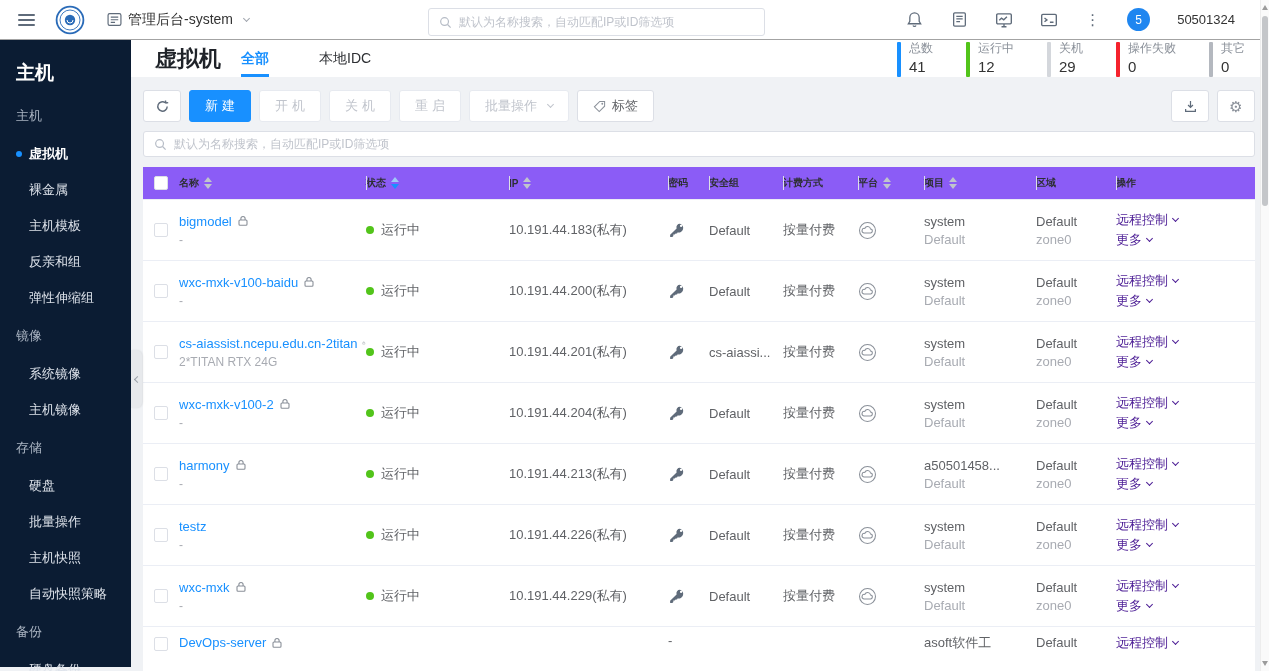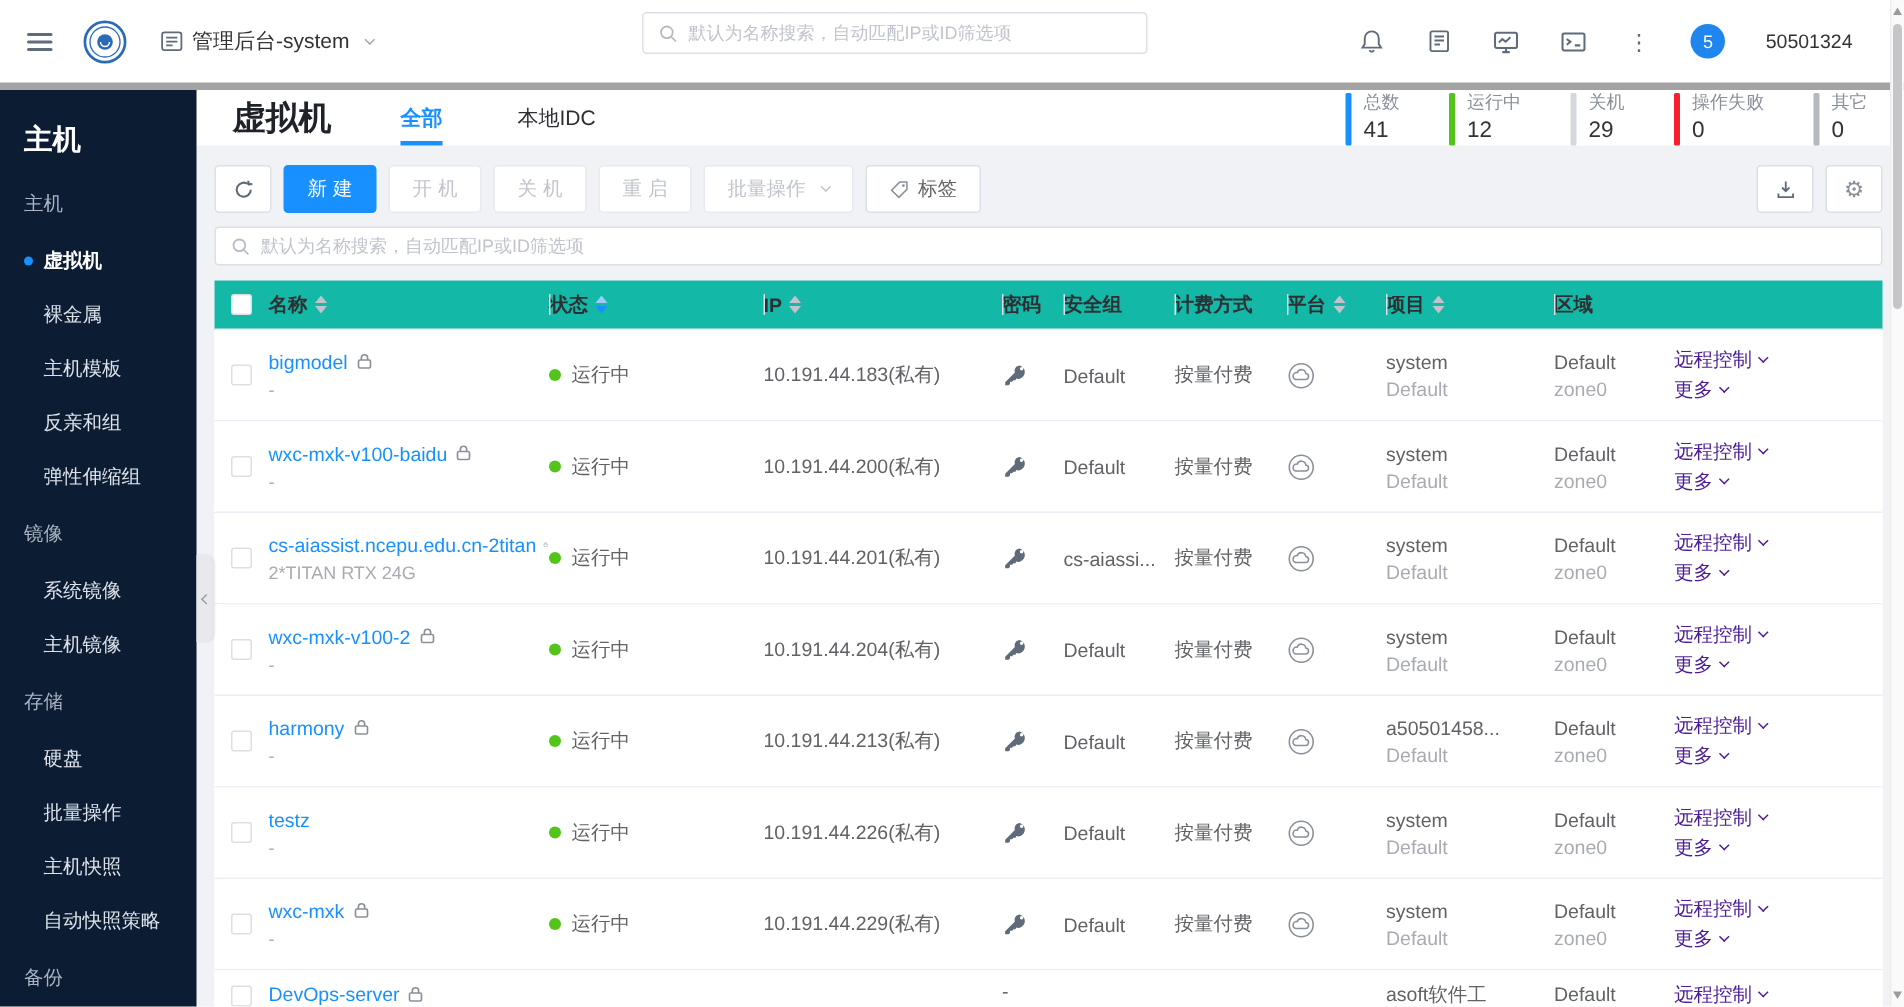--- a/index.html
+++ b/index.html
@@ -3,21 +3,21 @@
 <meta charset="utf-8">
 <style>
   * { box-sizing: border-box; }
   html,body { margin:0; padding:0; }
   body {
     width:1269px; height:671px; overflow:hidden; position:relative;
     font-family:"Liberation Sans","DejaVu Sans",sans-serif;
     background:#f0f2f5; font-size:13px; color:#606266;
   }
   
-  .topbar { height:60px; background:#fff; border-bottom:5px solid #a3a3a3;
+  .topbar { height:40px; background:#fff; border-bottom:1px solid #a3a3a3;
     display:flex; align-items:center; padding:0 18px; position:relative; z-index:6; }
   .hamburger { width:17px; display:flex; flex-direction:column; gap:3px; cursor:pointer; }
   .hamburger i { height:2px; background:#5f6b7a; border-radius:1px; }
   .logo { margin-left:20px; width:30px; height:30px; }
   .ws { display:flex; align-items:center; gap:6px; margin-left:22px; color:#333; font-size:14px; cursor:pointer; }
   .top-search { position:absolute; left:428px; top:8px; width:337px; height:28px;
     border:1px solid #dcdfe6; border-radius:3px; background:#fff;
     display:flex; align-items:center; gap:7px; padding:0 10px; color:#c0c4cc; font-size:12px; }
   .top-right { margin-left:auto; display:flex; align-items:center; gap:27px; padding-right:16px; }
   .tb-icon { width:18px; height:18px; display:flex; align-items:center; justify-content:center; cursor:pointer; color:#5f6b7a; }
@@ -36,21 +36,21 @@
   .nav-item.active::before { content:''; position:absolute; left:16px; top:50%; transform:translateY(-50%);
     width:6px; height:6px; border-radius:50%; background:#1890ff; }
   .flap { position:absolute; right:-11px; top:310px; width:11px; height:58px; background:#e7e9ec;
     border-radius:0 6px 6px 0; display:flex; align-items:center; justify-content:center; z-index:4; cursor:pointer;
     box-shadow:1px 0 2px rgba(0,0,0,.08); }
   .flap i { width:5px; height:5px; border-left:1px solid #9aa0a8; border-bottom:1px solid #9aa0a8; transform:rotate(45deg); margin-left:2px; }
   
   .main { flex:1; min-width:0; display:flex; flex-direction:column; }
   .page-header { background:#fff; height:72px; display:flex; align-items:stretch; padding:0 14px 0 24px; }
   .page-title { font-size:22px; font-weight:bold; color:#1f2329; align-self:center; }
-  .tabs { display:flex; margin-left:46px; gap:50px; }
+  .tabs { display:flex; margin-left:20px; gap:50px; }
   .tab { display:flex; align-items:center; font-size:14px; color:#333; font-weight:bold;
     border-bottom:3px solid transparent; padding-top:3px; cursor:pointer; }
   .tab.active { color:#1890ff; border-bottom-color:#1890ff; }
   .stats { margin-left:auto; display:flex; gap:33px; align-self:center; padding-right:10px; }
   .stat { display:flex; }
   .stat .bar { width:4px; height:35px; border-radius:1px; margin-right:8px; margin-top:2px; }
   .stat .lab { font-size:12px; color:#8a9099; line-height:17px; }
   .stat .val { font-size:15px; color:#333; line-height:19px; }
   
   .toolbar { display:flex; align-items:center; gap:8px; padding:13px 14px 9px 12px; }
@@ -63,22 +63,22 @@
   .btn-icon { width:38px; padding:0; }
   .toolbar-right { margin-left:auto; display:flex; gap:8px; }
   .gear-glyph { font-size:15px; color:#8a9099; line-height:1; }
   
   .filter-row { margin:0 14px 10px 12px; }
   .filter-input { height:26px; border:1px solid #dcdfe6; border-radius:3px; background:#fff;
     display:flex; align-items:center; gap:7px; padding:0 10px; color:#c0c4cc; font-size:12px; }
   
   .table { background:#fff; margin:0 14px 0 12px; }
   .grid-row { display:grid; grid-template-columns:36px 187px 143px 159px 41px 74px 75px 66px 112px 80px minmax(90px,1fr); }
-  .thead { height:33px; align-items:center; border-bottom:1px solid #ebeef5; background:#14b8a6;
-    font-size:13px; font-weight:bold; color:#2d2f33; }
+  .thead { height:33px; align-items:center; border-bottom:1px solid #ebeef5; background:#8b5cf6;
+    font-size:10px; font-weight:bold; color:#2d2f33; }
   .th { position:relative; display:flex; align-items:center; height:100%; white-space:nowrap; }
   .th.sep::before { content:''; position:absolute; left:0; top:50%; transform:translateY(-50%);
     width:1px; height:14px; background:#dcdfe6; }
   .sorter { display:inline-flex; flex-direction:column; gap:2px; margin-left:5px; }
   .sorter .up { width:0; height:0; border-left:4px solid transparent; border-right:4px solid transparent; border-bottom:5px solid #c0c4cc; }
   .sorter .dn { width:0; height:0; border-left:4px solid transparent; border-right:4px solid transparent; border-top:5px solid #c0c4cc; }
   .sorter.sorted .up { border-bottom-color:#9fc9f7; }
   .sorter.sorted .dn { border-top-color:#1890ff; }
   .tr { height:61px; align-items:center; border-bottom:1px solid #ebeef5; background:#fff; font-size:13px; }
   .tr.partial { align-items:start; }
@@ -354,20 +354,23 @@
           <div class="th sep">
             <span>项目</span>
             <div class="sorter">
               <div class="up"></div>
               <div class="dn"></div>
             </div>
           </div>
           <div class="th sep">
             <span>区域</span>
           </div>
+          <div class="th sep">
+            <span>操作</span>
+          </div>
         </div>
       <div id="tbody">
           <div class="tr grid-row">
             <div class="td">
               <div class="checkbox"></div>
             </div>
             <div class="td">
               <div class="name-line">
                 <span class="name-link">bigmodel</span>
                 <svg width="12" height="12" viewBox="0 0 12 12" fill="none" stroke="#8a9099" stroke-width="1.1">

